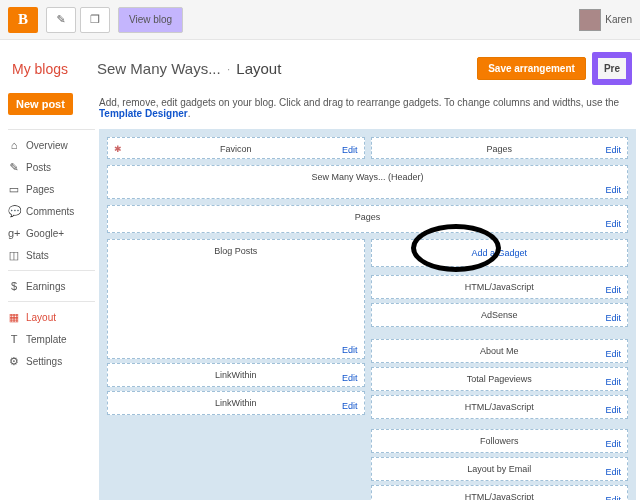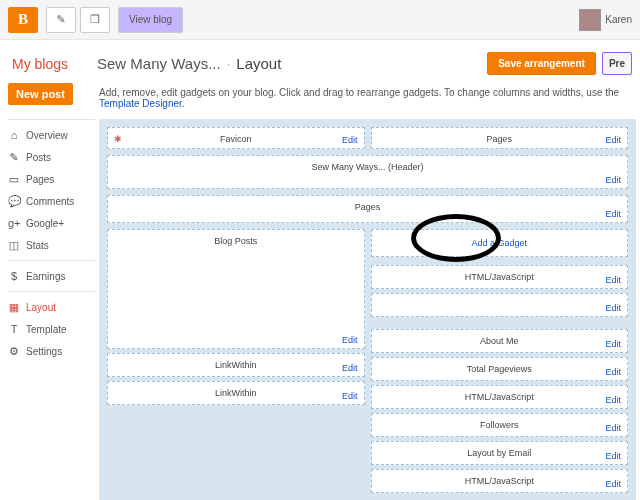--- a/index.html
+++ b/index.html
@@ -13,33 +13,33 @@
 .spacer { flex: 1; }
 .avatar { width: 22px; height: 22px; background: #a88; border: 1px solid #999; }
 .username { font-size: 10px; margin-left: 4px; color: #555; }
 
 .header-row { display: flex; align-items: center; padding: 12px 8px 8px 12px; }
 .my-blogs { color: #dd4b39; font-size: 14px; width: 85px; }
 .blog-title { font-size: 15px; color: #555; }
 .sep { margin: 0 6px; color: #999; }
 .section-title { font-size: 15px; color: #444; }
 .save-btn { background: #f57c00; color: #fff; border: 1px solid #e67700; padding: 5px 10px; font-size: 10px; font-weight: bold; border-radius: 2px; cursor: pointer; margin-right: 6px; }
-.prev-btn { background: #f5f5f5; border: 1px solid #8b5cf6; padding: 5px 6px; font-size: 10px; color: #444; font-weight: bold; border-radius: 2px; cursor: pointer; }
+.prev-btn { background: #f5f5f5; border: 6px solid #8b5cf6; padding: 5px 6px; font-size: 10px; color: #444; font-weight: bold; border-radius: 2px; cursor: pointer; }
 
 .main { display: flex; }
 .sidebar { width: 95px; padding-left: 8px; }
 .new-post { background: #f57c00; color: #fff; border: none; padding: 5px 8px; font-size: 11px; font-weight: bold; border-radius: 2px; cursor: pointer; margin-bottom: 10px; }
 .nav-item { display: flex; align-items: center; height: 22px; font-size: 10px; color: #555; cursor: pointer; gap: 6px; }
 .nav-item.active { color: #dd4b39; }
 .nav-icon { width: 12px; display: inline-block; text-align: center; font-size: 11px; }
 hr.side { border: none; border-top: 1px solid #e5e5e5; margin: 4px 0; }
 
 .canvas-area { flex: 1; padding: 0 4px; }
 .instructions { font-size: 10px; color: #555; margin: 4px 0 10px 0; }
-.instructions a { color: #15c; text-decoration: none; }
+.instructions a { color: #15c; text-decoration: none; font-weight: bold; }
 .layout-canvas { background: #d6e5f0; padding: 8px; position: relative; }
 .widget-row { display: flex; gap: 6px; margin-bottom: 6px; }
 .widget { background: #fff; border: 1px dashed #a0c0d8; position: relative; font-size: 9px; padding: 6px 8px 4px 8px; }
 .widget-title { text-align: center; color: #444; font-size: 9px; }
 .edit-link { position: absolute; right: 6px; bottom: 3px; color: #15c; font-size: 9px; cursor: pointer; }
 .favicon-icon { position: absolute; left: 6px; top: 6px; color: #c66; }
 .cols { display: flex; gap: 6px; }
 .col { flex: 1; display: flex; flex-direction: column; gap: 4px; }
 .tall { height: 120px; }
 .add-gadget { background: #fff; border: 1px dashed #a0c0d8; text-align: center; padding: 8px; color: #15c; font-size: 9px; cursor: pointer; }
@@ -168,35 +168,36 @@
           </div>
         </div>
         <div class="col">
           <div class="add-gadget">Add a Gadget</div>
           <div id="right-widgets">
               <div class="widget" style="height: 24px; margin-top: 4px;">
                 <div class="widget-title">HTML/JavaScript</div>
                 <span class="edit-link">Edit</span>
               </div>
               <div class="widget" style="height: 24px; margin-top: 4px;">
+                <div class="widget-title">AdSense</div>
                 <span class="edit-link">Edit</span>
               </div>
               <div class="widget" style="height: 24px; margin-top: 12px;">
                 <div class="widget-title">About Me</div>
                 <span class="edit-link">Edit</span>
               </div>
               <div class="widget" style="height: 24px; margin-top: 4px;">
                 <div class="widget-title">Total Pageviews</div>
                 <span class="edit-link">Edit</span>
               </div>
               <div class="widget" style="height: 24px; margin-top: 4px;">
                 <div class="widget-title">HTML/JavaScript</div>
                 <span class="edit-link">Edit</span>
               </div>
-              <div class="widget" style="height: 24px; margin-top: 4px;">
+              <div class="widget" style="height: 24px; margin-top: 10px;">
                 <div class="widget-title">Followers</div>
                 <span class="edit-link">Edit</span>
               </div>
               <div class="widget" style="height: 24px; margin-top: 4px;">
                 <div class="widget-title">Layout by Email</div>
                 <span class="edit-link">Edit</span>
               </div>
               <div class="widget" style="height: 24px; margin-top: 4px;">
                 <div class="widget-title">HTML/JavaScript</div>
                 <span class="edit-link">Edit</span>

